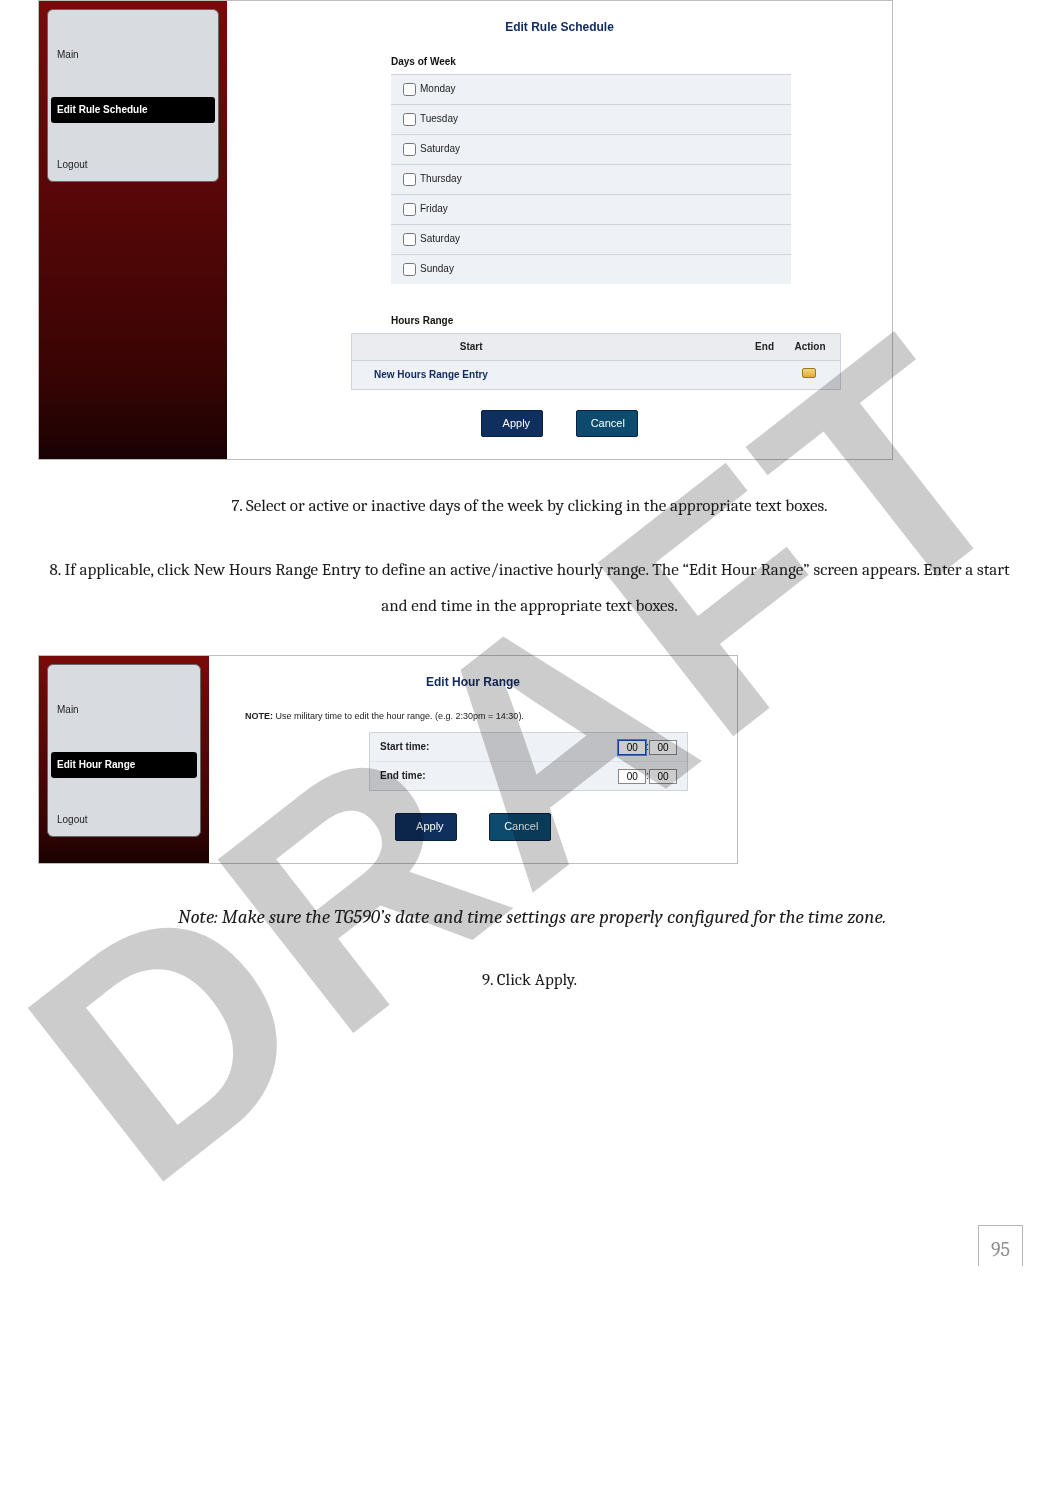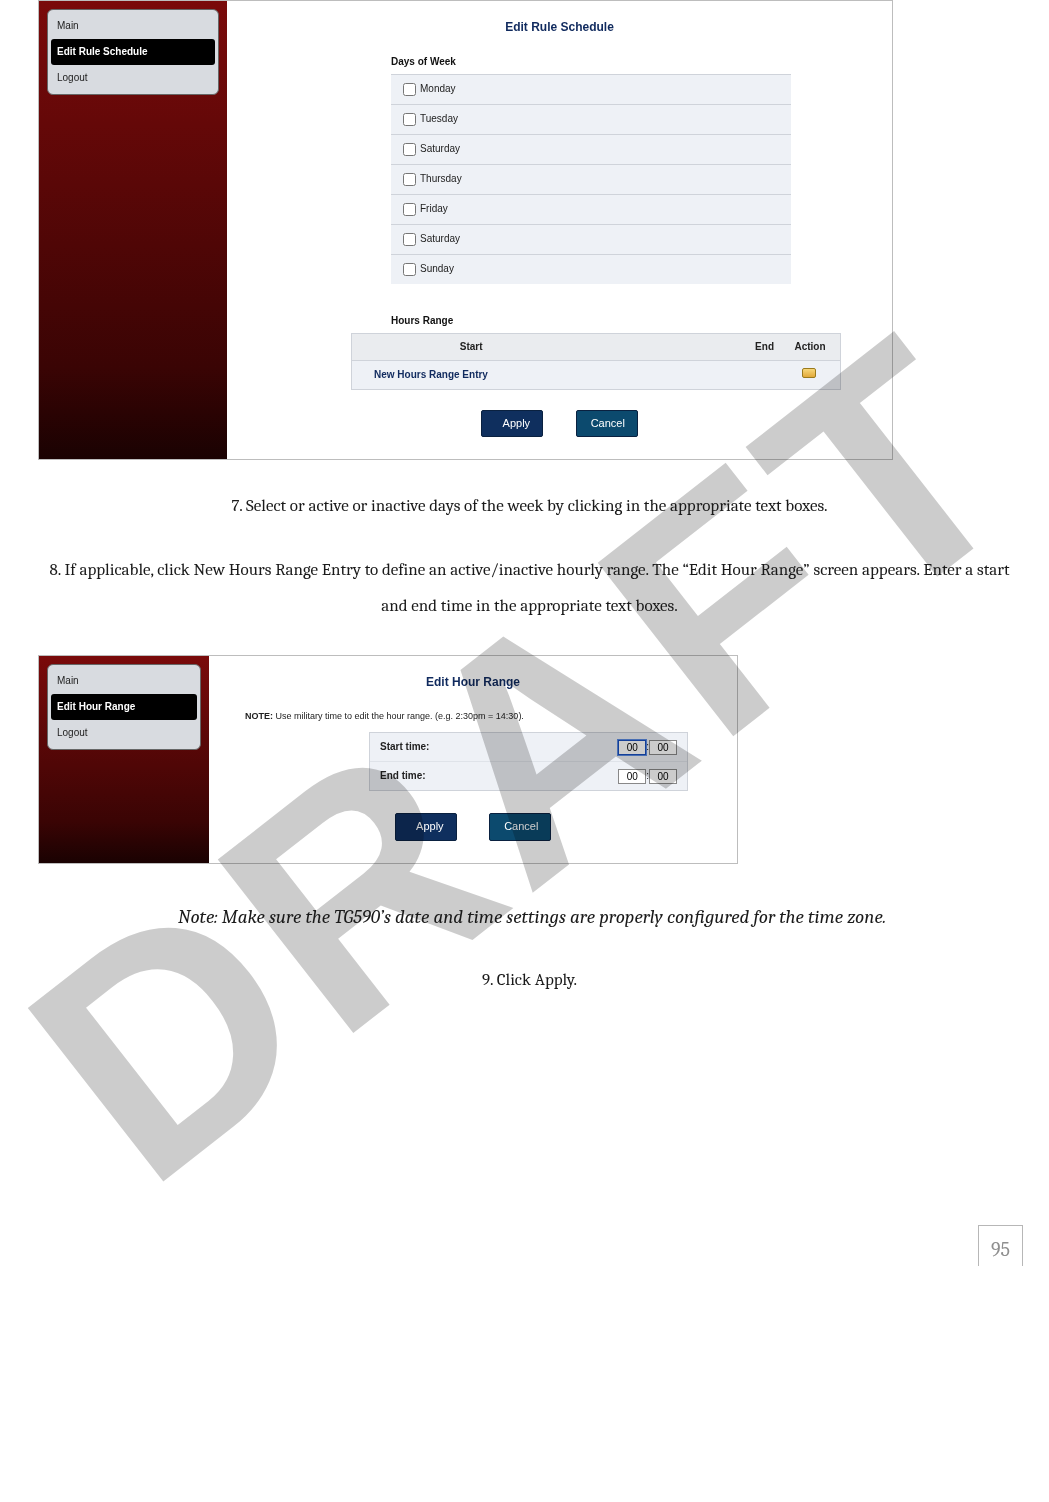--- a/index.html
+++ b/index.html
@@ -50,20 +50,21 @@
     border: 1px solid #666;
     border-radius: 6px;
     padding: 3px;
     font-family: Verdana, Arial, sans-serif;
     font-size: 10px;
   }
   .side-item {
     padding: 4px 6px;
     color: #222;
     cursor: pointer;
+    margin-top: 29px;
   }
   .side-item.active {
     background: #000;
     color: #fff;
     font-weight: bold;
     border-radius: 3px;
   }
 
   .shot-main {
     flex: 1;

